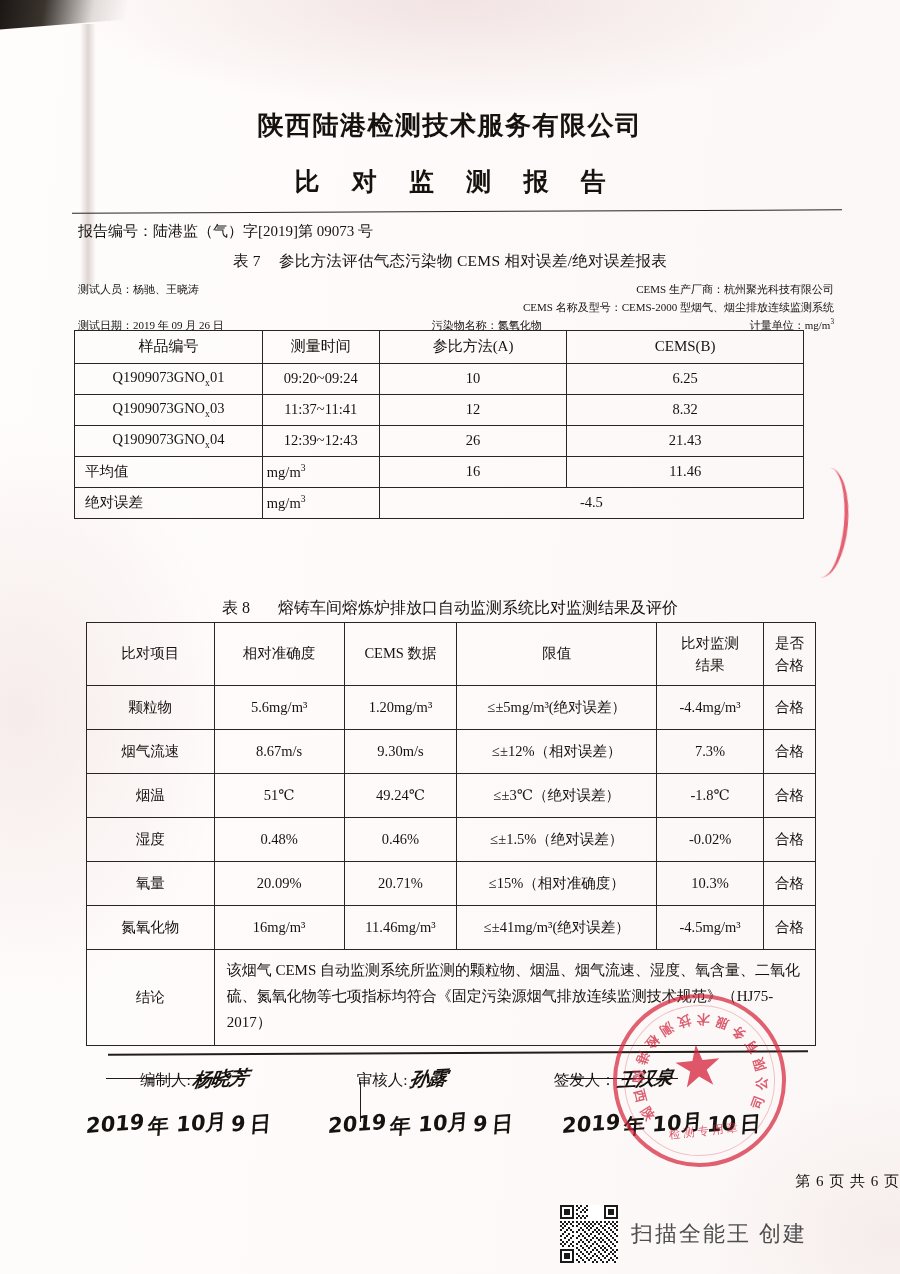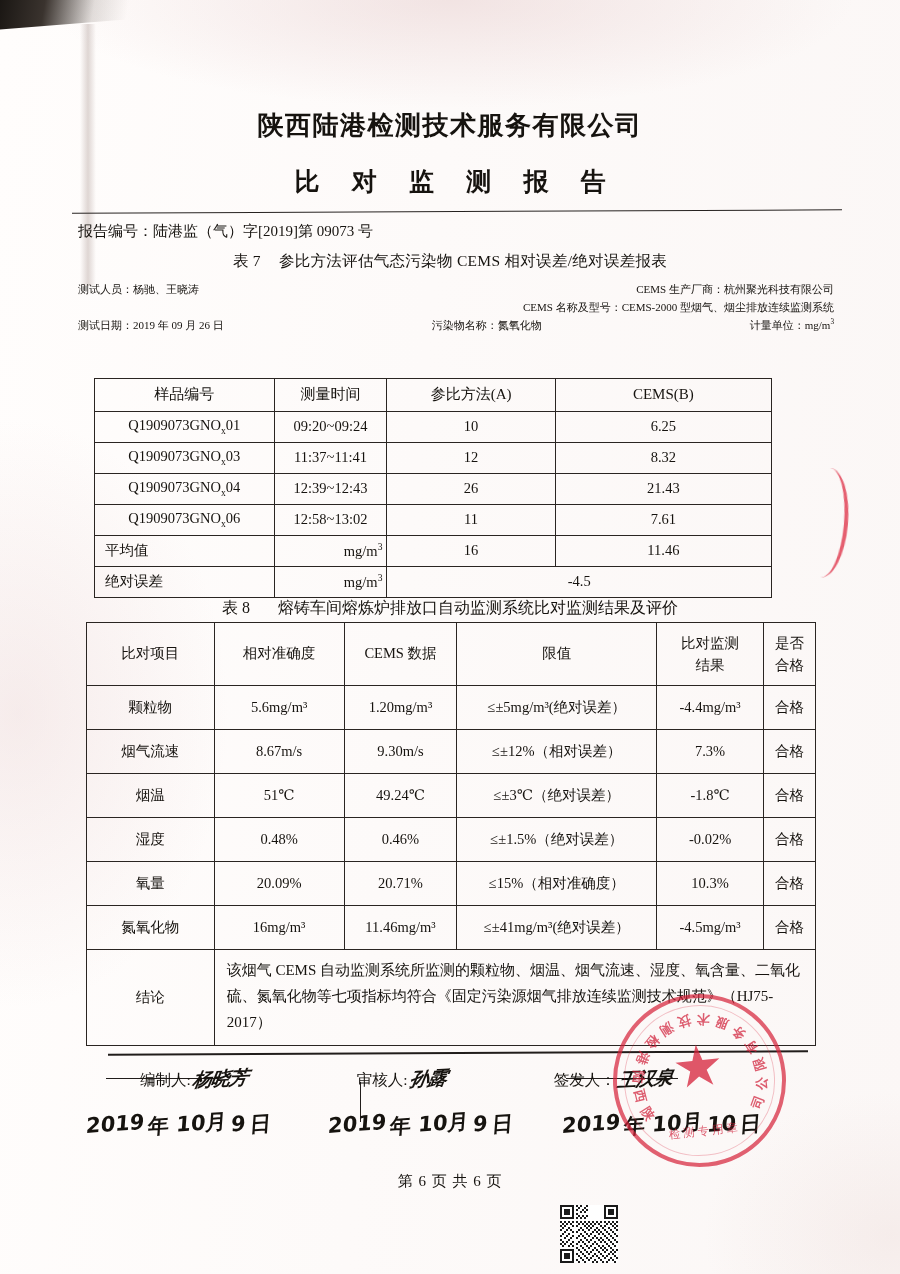--- a/index.html
+++ b/index.html
@@ -84,26 +84,26 @@
     background:transparent;
   }
   td,th{
     border:1.15px solid #2a2522;
     padding:0 4px;
     text-align:center;
     font-weight:normal;
     line-height:1.32;
   }
   #t7{
-    position:absolute;left:94px;top:330px;width:678px;margin-top:48px;
+    position:absolute;left:74px;top:330px;width:730px;
   }
   #t7 td,#t7 th{height:30px;}
   #t7 .hdr td{height:32px;font-size:15px;}
   #t7 .lbl{text-align:left;padding-left:10px;}
-  #t7 .unit{text-align:right;}
+  #t7 .unit{text-align:left;}
 
   .cap8{
     position:absolute;left:0;right:0;top:598px;text-align:center;font-size:16px;
   }
   .cap8 .lbl{margin-right:28px;}
 
   #t8{
     position:absolute;left:86px;top:622px;width:730px;
   }
   #t8 td{height:43px;}
@@ -194,21 +194,21 @@
   }
   .seal-bottom{
     position:absolute;left:0;right:0;bottom:24px;text-align:center;
     font-size:11.5px;color:rgba(208,26,52,.78);
     font-family:"Liberation Sans",sans-serif;letter-spacing:3px;
   }
 
   
   .footer{
     position:absolute;top:1172px;left:0;width:900px;
-    text-align:center;font-size:15px;letter-spacing:1px;
+    text-align:right;font-size:15px;letter-spacing:1px;
   }
   .watermark{
     position:absolute;left:560px;top:1205px;
     display:flex;align-items:center;gap:13px;
   }
   .qr{width:58px;height:58px;display:block;}
   .wm-text{
     font-size:22px;color:#4e4e4e;letter-spacing:2px;
     font-family:"Liberation Sans",sans-serif;
   }
@@ -275,26 +275,20 @@
         <td><span>Q1909073GNO</span><sub>x</sub><span>03</span></td>
         <td>11:37~11:41</td>
         <td>12</td>
         <td>8.32</td>
       </tr>
       <tr>
         <td><span>Q1909073GNO</span><sub>x</sub><span>04</span></td>
         <td>12:39~12:43</td>
         <td>26</td>
         <td>21.43</td>
-      </tr>
-      <tr>
-        <td><span>Q1909073GNO</span><sub>x</sub><span>06</span></td>
-        <td>12:58~13:02</td>
-        <td>11</td>
-        <td>7.61</td>
       </tr>
       <tr>
         <td class="lbl">平均值</td>
         <td class="unit"><span>mg/m</span><sup>3</sup></td>
         <td>16</td>
         <td>11.46</td>
       </tr>
       <tr>
         <td class="lbl">绝对误差</td>
         <td class="unit"><span>mg/m</span><sup>3</sup></td>
@@ -463,15 +457,16 @@
         <path d="M8 21h1v1H8zM11 21h1v1h-1zM14 21h1v1h-1zM17 21h1v1h-1zM20 21h1v1h-1zM22 21h1v1h-1zM25 21h1v1h-1z"></path>
         <path d="M9 22h1v1H9zM12 22h1v1h-1zM16 22h1v1h-1zM18 22h1v1h-1zM21 22h1v1h-1zM23 22h1v1h-1zM26 22h1v1h-1zM28 22h1v1h-1z"></path>
         <path d="M10 23h1v1h-1zM13 23h1v1h-1zM15 23h1v1h-1zM19 23h1v1h-1zM22 23h1v1h-1zM25 23h1v1h-1zM27 23h1v1h-1z"></path>
         <path d="M8 24h1v1H8zM11 24h1v1h-1zM14 24h1v1h-1zM17 24h1v1h-1zM20 24h1v1h-1zM24 24h1v1h-1zM26 24h1v1h-1z"></path>
         <path d="M9 25h1v1H9zM12 25h1v1h-1zM16 25h1v1h-1zM18 25h1v1h-1zM21 25h1v1h-1zM23 25h1v1h-1zM27 25h1v1h-1z"></path>
         <path d="M10 26h1v1h-1zM13 26h1v1h-1zM15 26h1v1h-1zM19 26h1v1h-1zM22 26h1v1h-1zM25 26h1v1h-1zM28 26h1v1h-1z"></path>
         <path d="M8 27h1v1H8zM11 27h1v1h-1zM14 27h1v1h-1zM17 27h1v1h-1zM20 27h1v1h-1zM24 27h1v1h-1zM26 27h1v1h-1z"></path>
         <path d="M9 28h1v1H9zM12 28h1v1h-1zM16 28h1v1h-1zM18 28h1v1h-1zM21 28h1v1h-1zM23 28h1v1h-1zM27 28h1v1h-1z"></path>
       </g>
     </svg>
+    <span class="wm-text">扫描全能王 创建</span>
   </div>
 
 </div>
 
 </body></html>

